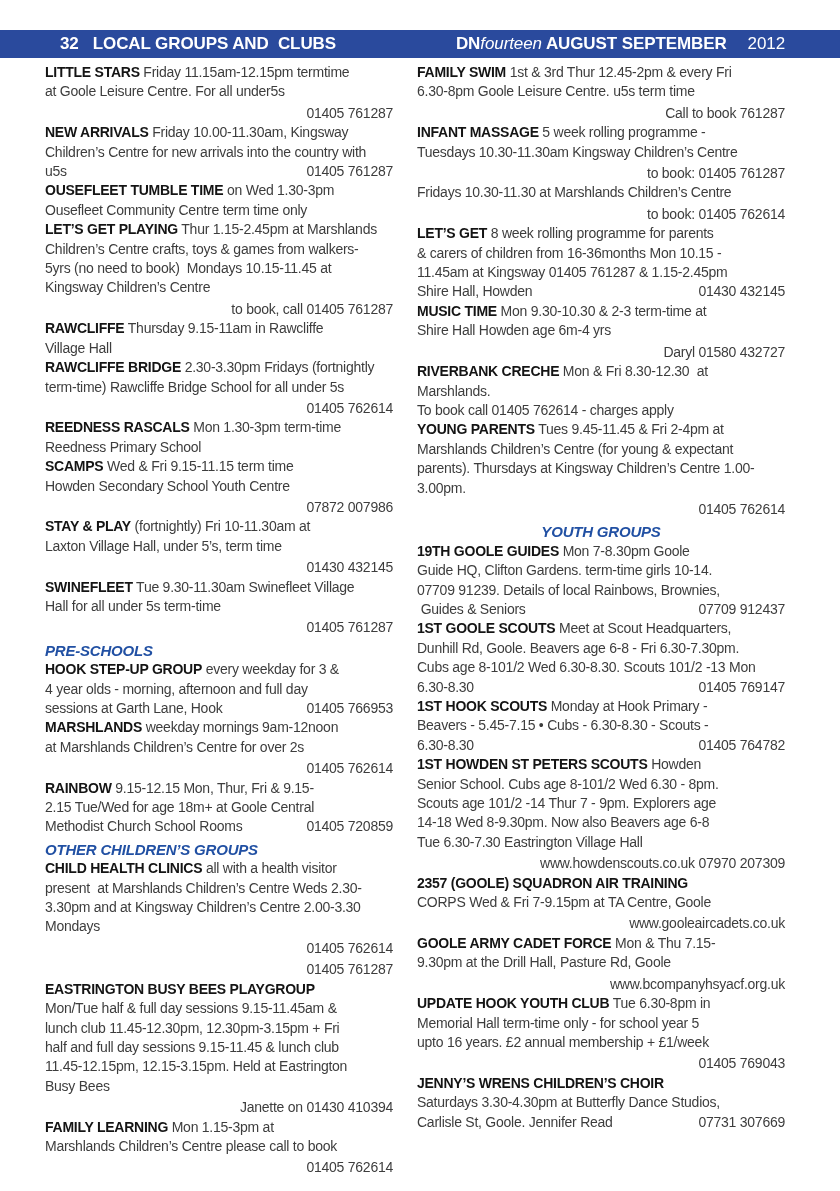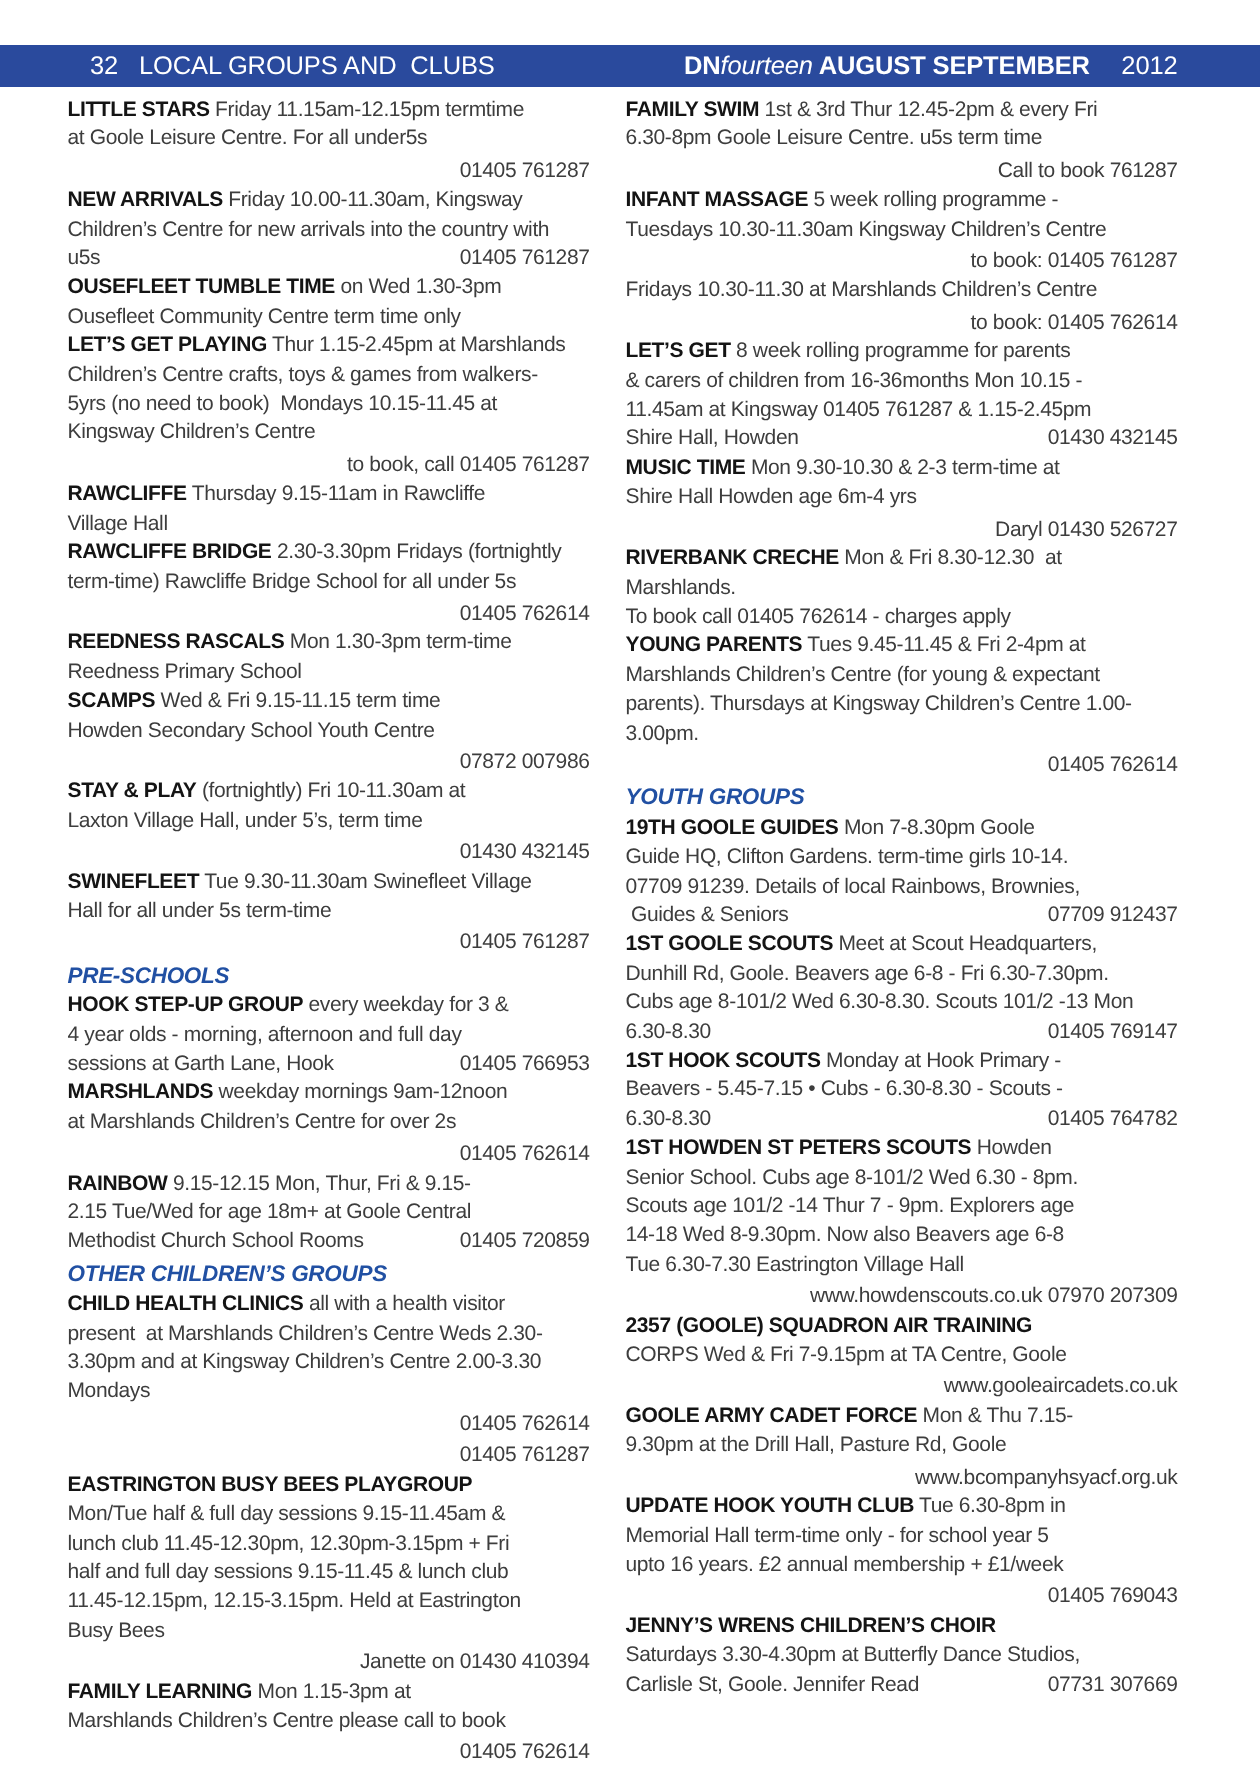--- a/index.html
+++ b/index.html
@@ -15,37 +15,37 @@
     margin-top:30px;
     height:28px;
     background:#2a4a9d;
     color:#ffffff;
     display:flex;
     align-items:center;
     justify-content:space-between;
     padding:0 55px 0 60px;
     box-sizing:border-box;
   }
-  .topbar-left{display:flex;align-items:baseline;font-weight:normal;font-size:17px;letter-spacing:-0.1px;}
+  .topbar-left{display:flex;align-items:baseline;font-weight:bold;font-size:17px;letter-spacing:-0.1px;}
   .pageno{margin-right:14px;}
   .sectitle{white-space:pre;}
   .topbar-right{display:flex;align-items:flex-end;font-size:17px;letter-spacing:-0.1px;}
   .mag-name{font-weight:bold;}
   .mag-issue{font-style:italic;font-weight:normal;}
   .mag-months{font-weight:bold;white-space:pre;}
   .mag-year{font-weight:normal;margin-left:21px;}
   
   .content{
     display:flex;
     padding:5px 55px 0 45px;
     box-sizing:border-box;
   }
   .col{box-sizing:border-box;}
   .col-left{width:348px;margin-right:24px;flex:0 0 348px;}
-  .col-right{flex:1;min-width:0;}
+  .col-right{flex:1;min-width:0;text-align:center;}
   .line{
     display:flex;
     align-items:baseline;
     font-size:14px;
     line-height:19.4px;
     color:#3d3d3d;
     letter-spacing:-0.25px;
   }
   .line .b{font-weight:bold;color:#141414;white-space:pre;}
   .line .t{white-space:pre;}
@@ -306,21 +306,21 @@
           <span class="r">01430 432145</span>
         </div>
         <div class="line">
           <span class="b">MUSIC TIME</span>
           <span class="t"> Mon 9.30-10.30 &amp; 2-3 term-time at</span>
         </div>
         <div class="line">
           <span class="t">Shire Hall Howden age 6m-4 yrs</span>
         </div>
         <div class="line r-only">
-          <span class="r">Daryl 01430 526727</span>
+          <span class="r">Daryl 01580 432727</span>
         </div>
         <div class="line">
           <span class="b">RIVERBANK CRECHE</span>
           <span class="t"> Mon &amp; Fri 8.30-12.30  at</span>
         </div>
         <div class="line">
           <span class="t">Marshlands.</span>
         </div>
         <div class="line">
           <span class="t">To book call 01405 762614 - charges apply</span>

